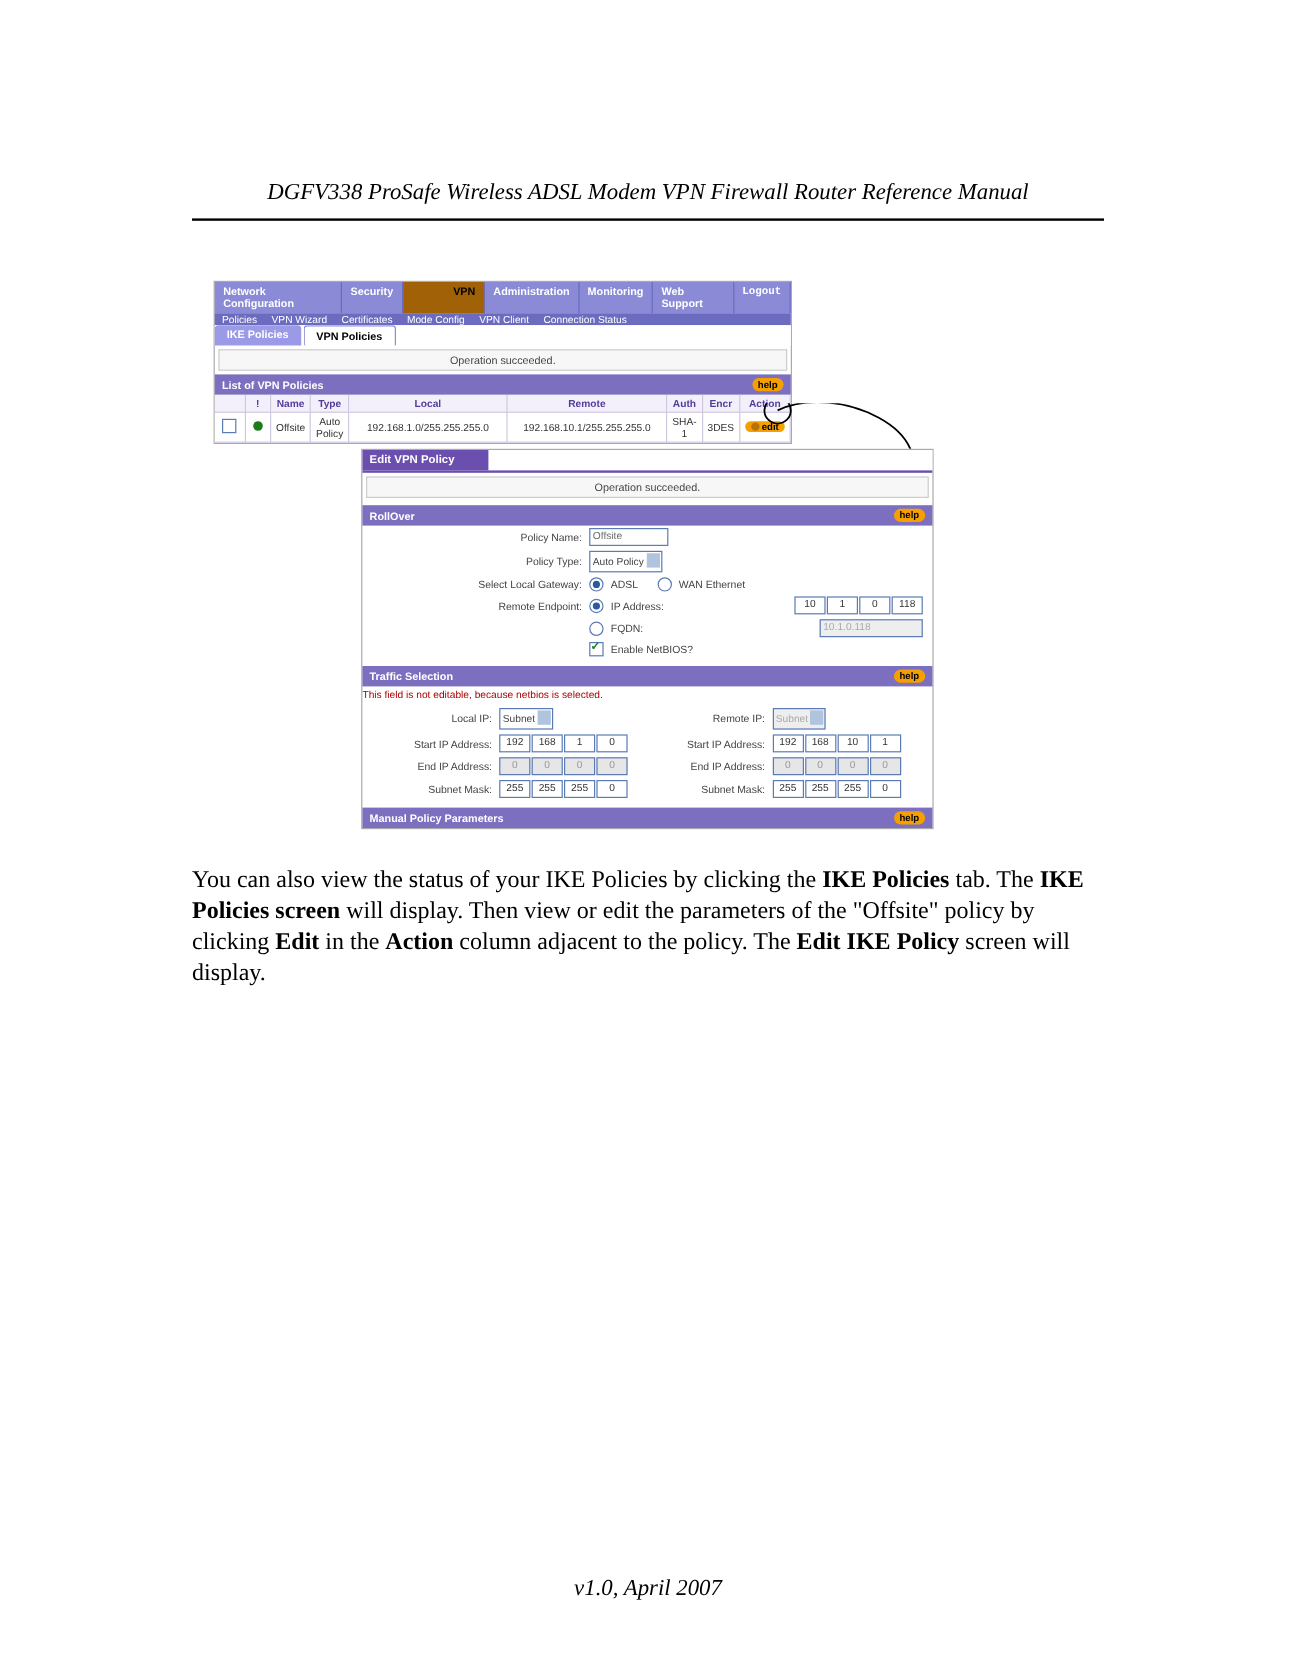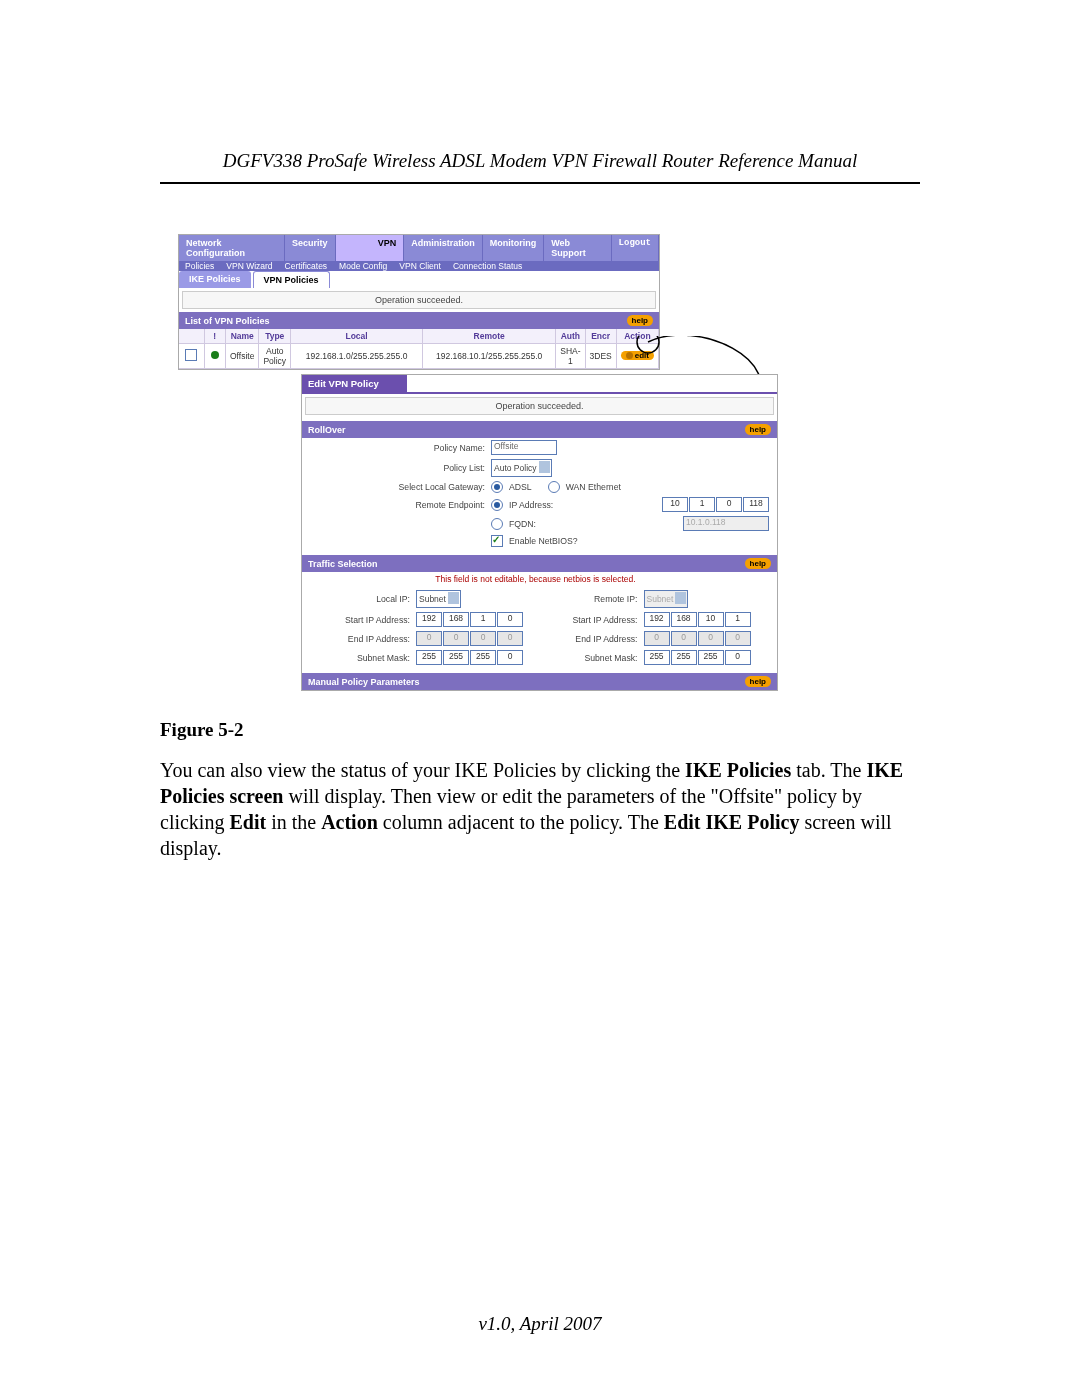--- a/index.html
+++ b/index.html
@@ -47,21 +47,21 @@
   .mainnav {
     display: flex;
     background: #8a8ad6;
   }
   .mainnav .item {
     padding: 3px 7px;
     color: #fff;
     font-weight: bold;
     border-right: 1px solid #6b6bc0;
   }
-  .mainnav .item.active { background: #c4b5fd; color:#000;padding-left:42px; }
+  .mainnav .item.active { background: #a16207; color:#000;padding-left:42px; }
   .mainnav .item.logout { color:#fff;font-family:Liberation Mono, monospace; }
   .subnav {
     background: #6b6bc0;
     display: flex;
     font-size: 8.5px;
   }
   .subnav .sitem {
     padding: 0 6px;
     color: #fff;
   }
@@ -191,21 +191,21 @@
     width:11px; height:12px;
     background:#b0c4de;
   }
   .radio { display:inline-block; width:10px; height:10px; border:1px solid #5a7bb5; border-radius:6px; position:relative; }
   .radio.checked::after { content:""; position:absolute; inset:2px; background:#2a5aa0; border-radius:4px; }
   .cbx { display:inline-block; width:10px; height:10px; border:1px solid #5a7bb5; background:#fff; position:relative; }
   .cbx.checked::after { content:"✓"; position:absolute; font-size:10px; line-height:9px; left:0; top:-1px; color:#1a7d1a; font-weight:bold; }
   .ip4 { display:inline-flex; gap:1px; }
   .ip4 .o { border:1px solid #5a7bb5; width:24px; height:13px; font-size:8.5px; text-align:center; background:#fff; color:#333;}
   .ip4.disabled .o { background:#e6e6e6; color:#999; }
-  .notered { color:#a00; font-size:8.5px; text-align:center; padding: 2px 8px 4px 0; }
+  .notered { color:#a00; font-size:8.5px; text-align:left; padding: 2px 8px 4px 0; }
   .twocol { display:flex;align-items:flex-end; }
   .twocol > div { flex:1; }
   .sechdr2 {
     background:#7d6fbf; color:#fff; font-weight:bold; font-size:9px;
     padding:3px 6px; display:flex; justify-content:space-between; align-items:center;
     margin-top:6px;
   }
 
   
   .callout {
@@ -331,21 +331,21 @@
         <span class="helpbadge">help</span>
       </div>
 
       <div class="formrow">
         <div class="flabel">Policy Name:</div>
         <div class="fval">
             <span class="txtin w60">Offsite</span>
           </div>
       </div>
       <div class="formrow">
-        <div class="flabel">Policy List:</div>
+        <div class="flabel">Policy Type:</div>
         <div class="fval">
             <span class="selectin">Auto Policy</span>
           </div>
       </div>
       <div class="formrow">
         <div class="flabel">Select Local Gateway:</div>
         <div class="fval">
           <span class="radio checked"></span>
           <span>ADSL</span>
           <span class="radio" style="margin-left:10px;"></span>
@@ -474,21 +474,20 @@
         </div>
       </div>
 
       <div class="sechdr2">
         <span>Manual Policy Parameters</span>
         <span class="helpbadge">help</span>
       </div>
     </div>
   </div>
 
-  <div class="figcap">Figure 5-2</div>
 
   <p class="bodytxt">
     <span>You can also view the status of your IKE Policies by clicking the </span><b>IKE Policies</b><span> tab. The </span><b>IKE Policies screen</b><span> will display. Then view or edit the parameters of the "Offsite" policy by clicking </span><b>Edit</b><span> in the </span><b>Action</b><span> column adjacent to the policy. The </span><b>Edit IKE Policy</b><span> screen will display.</span>
   </p>
 
   <div class="footer">
     <div class="version">v1.0, April 2007</div>
   </div>
 </div>
 

